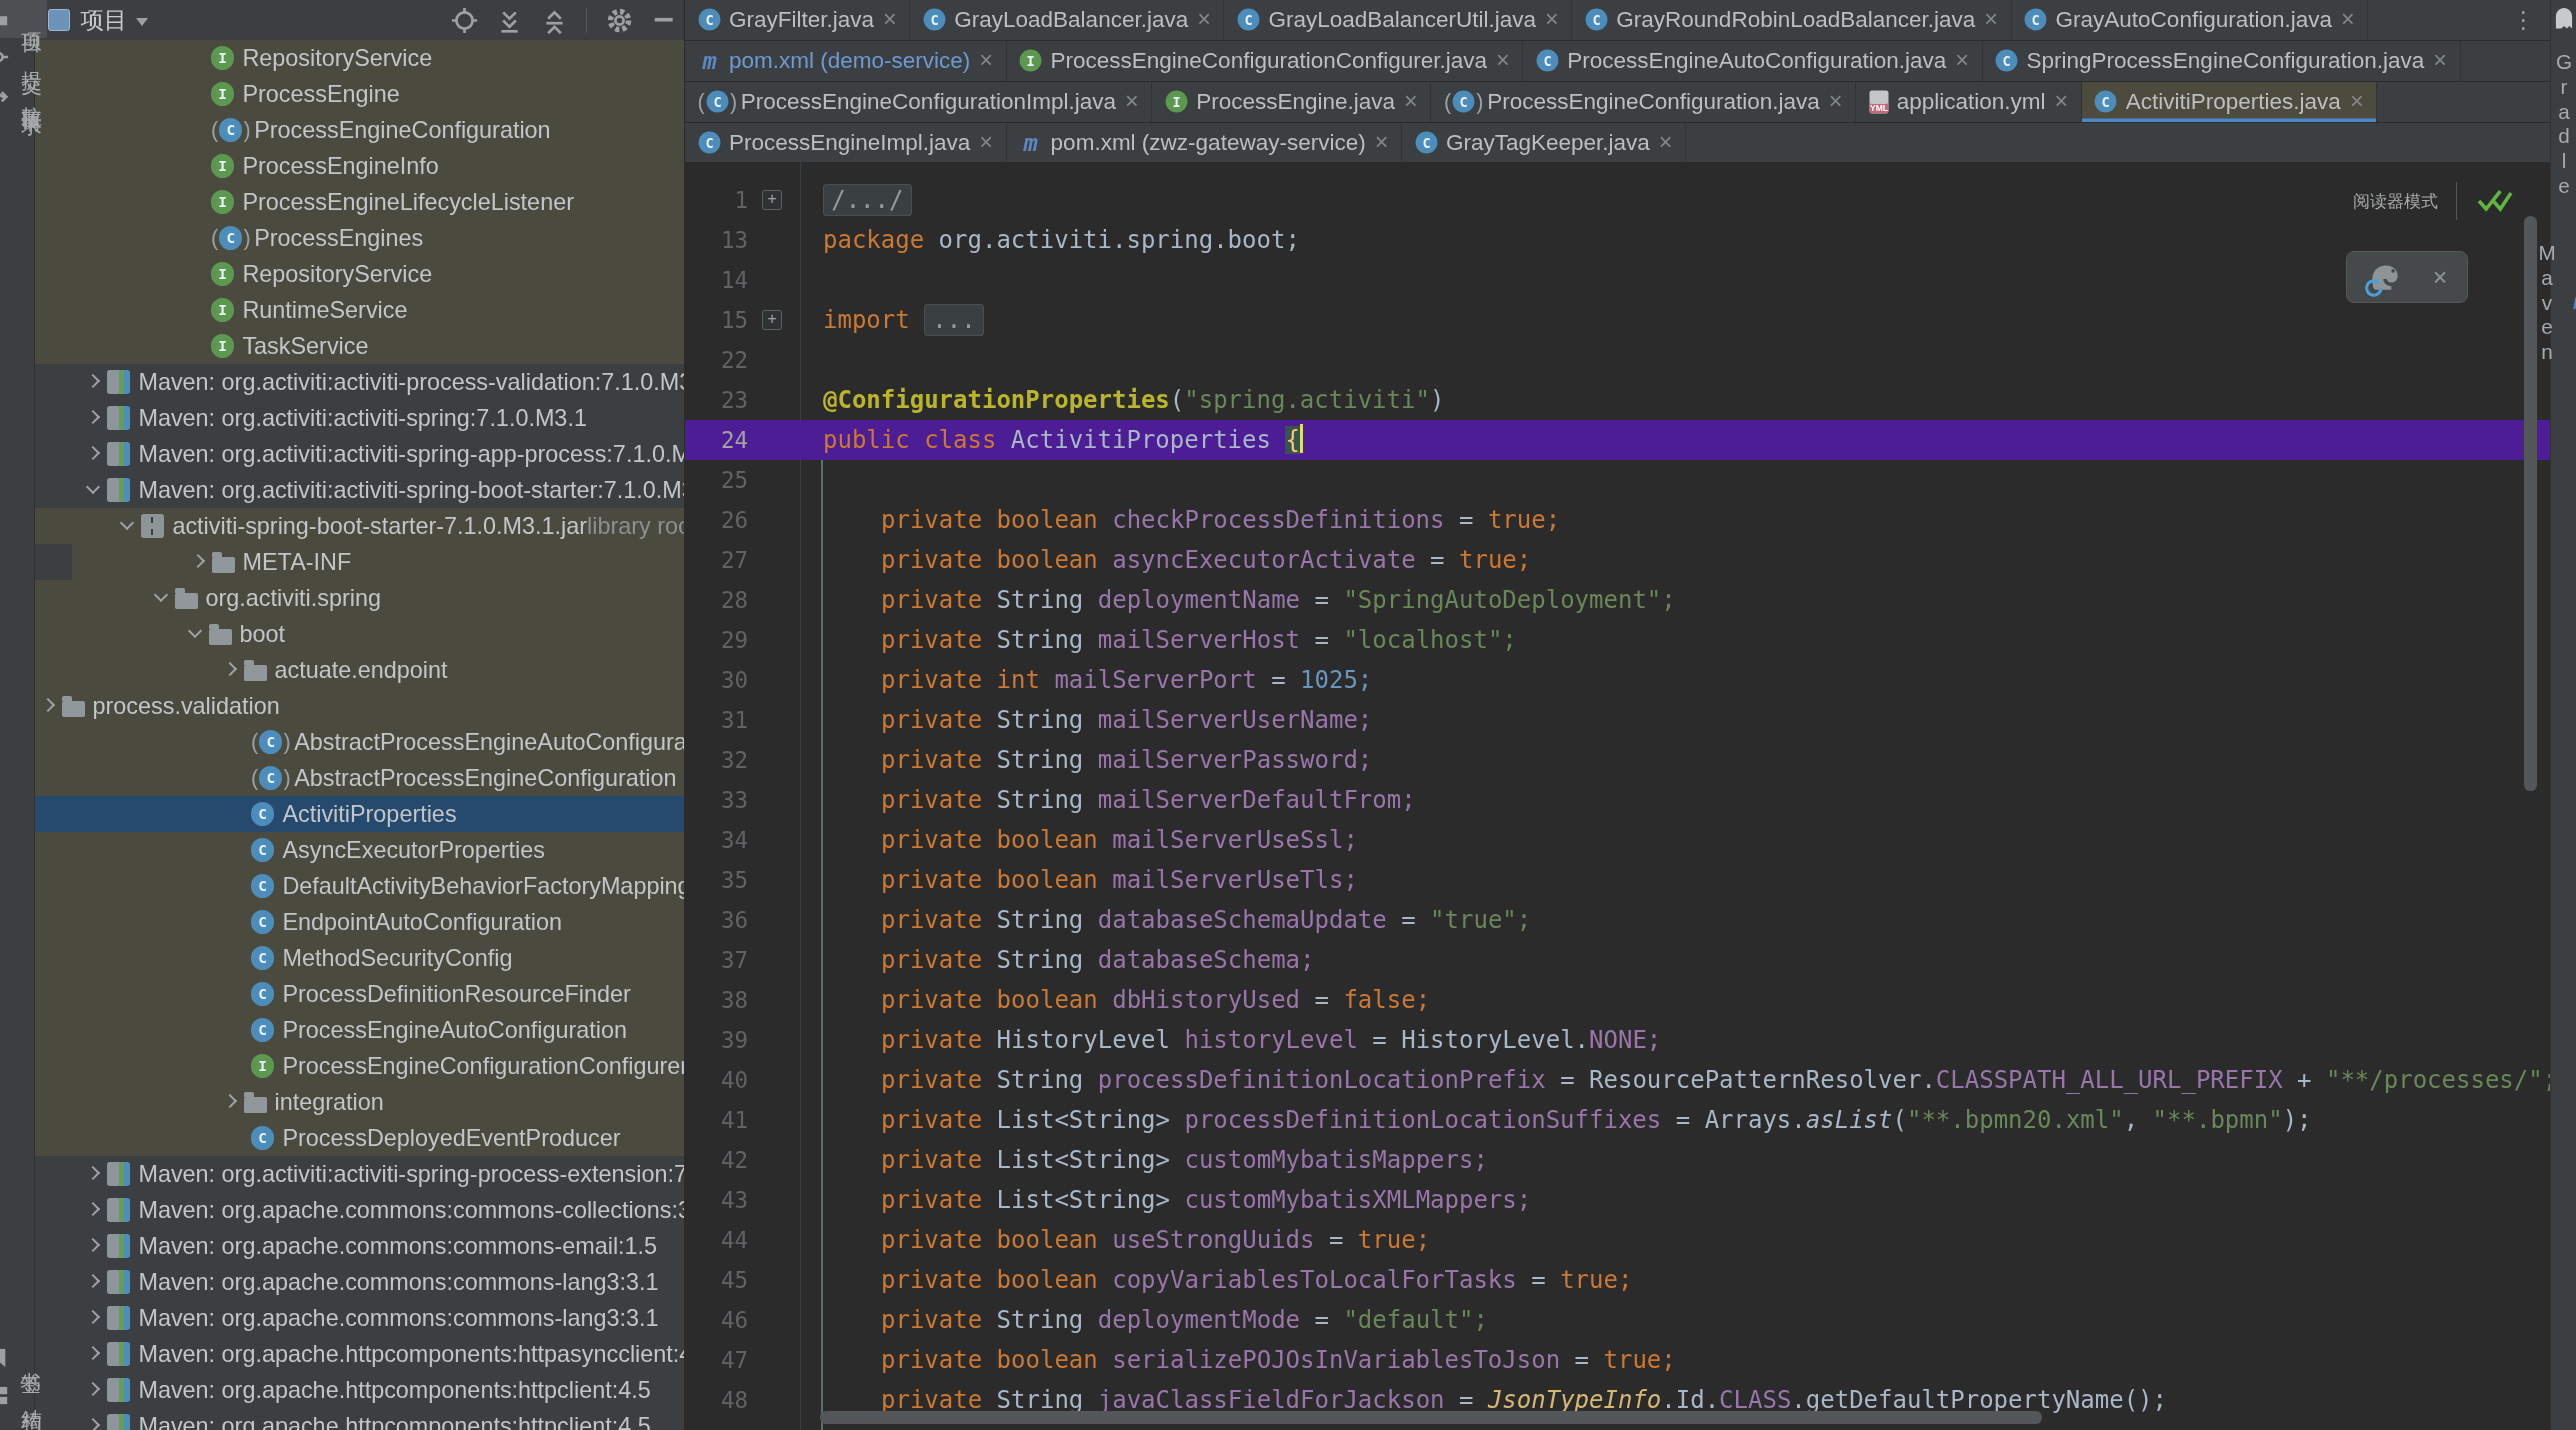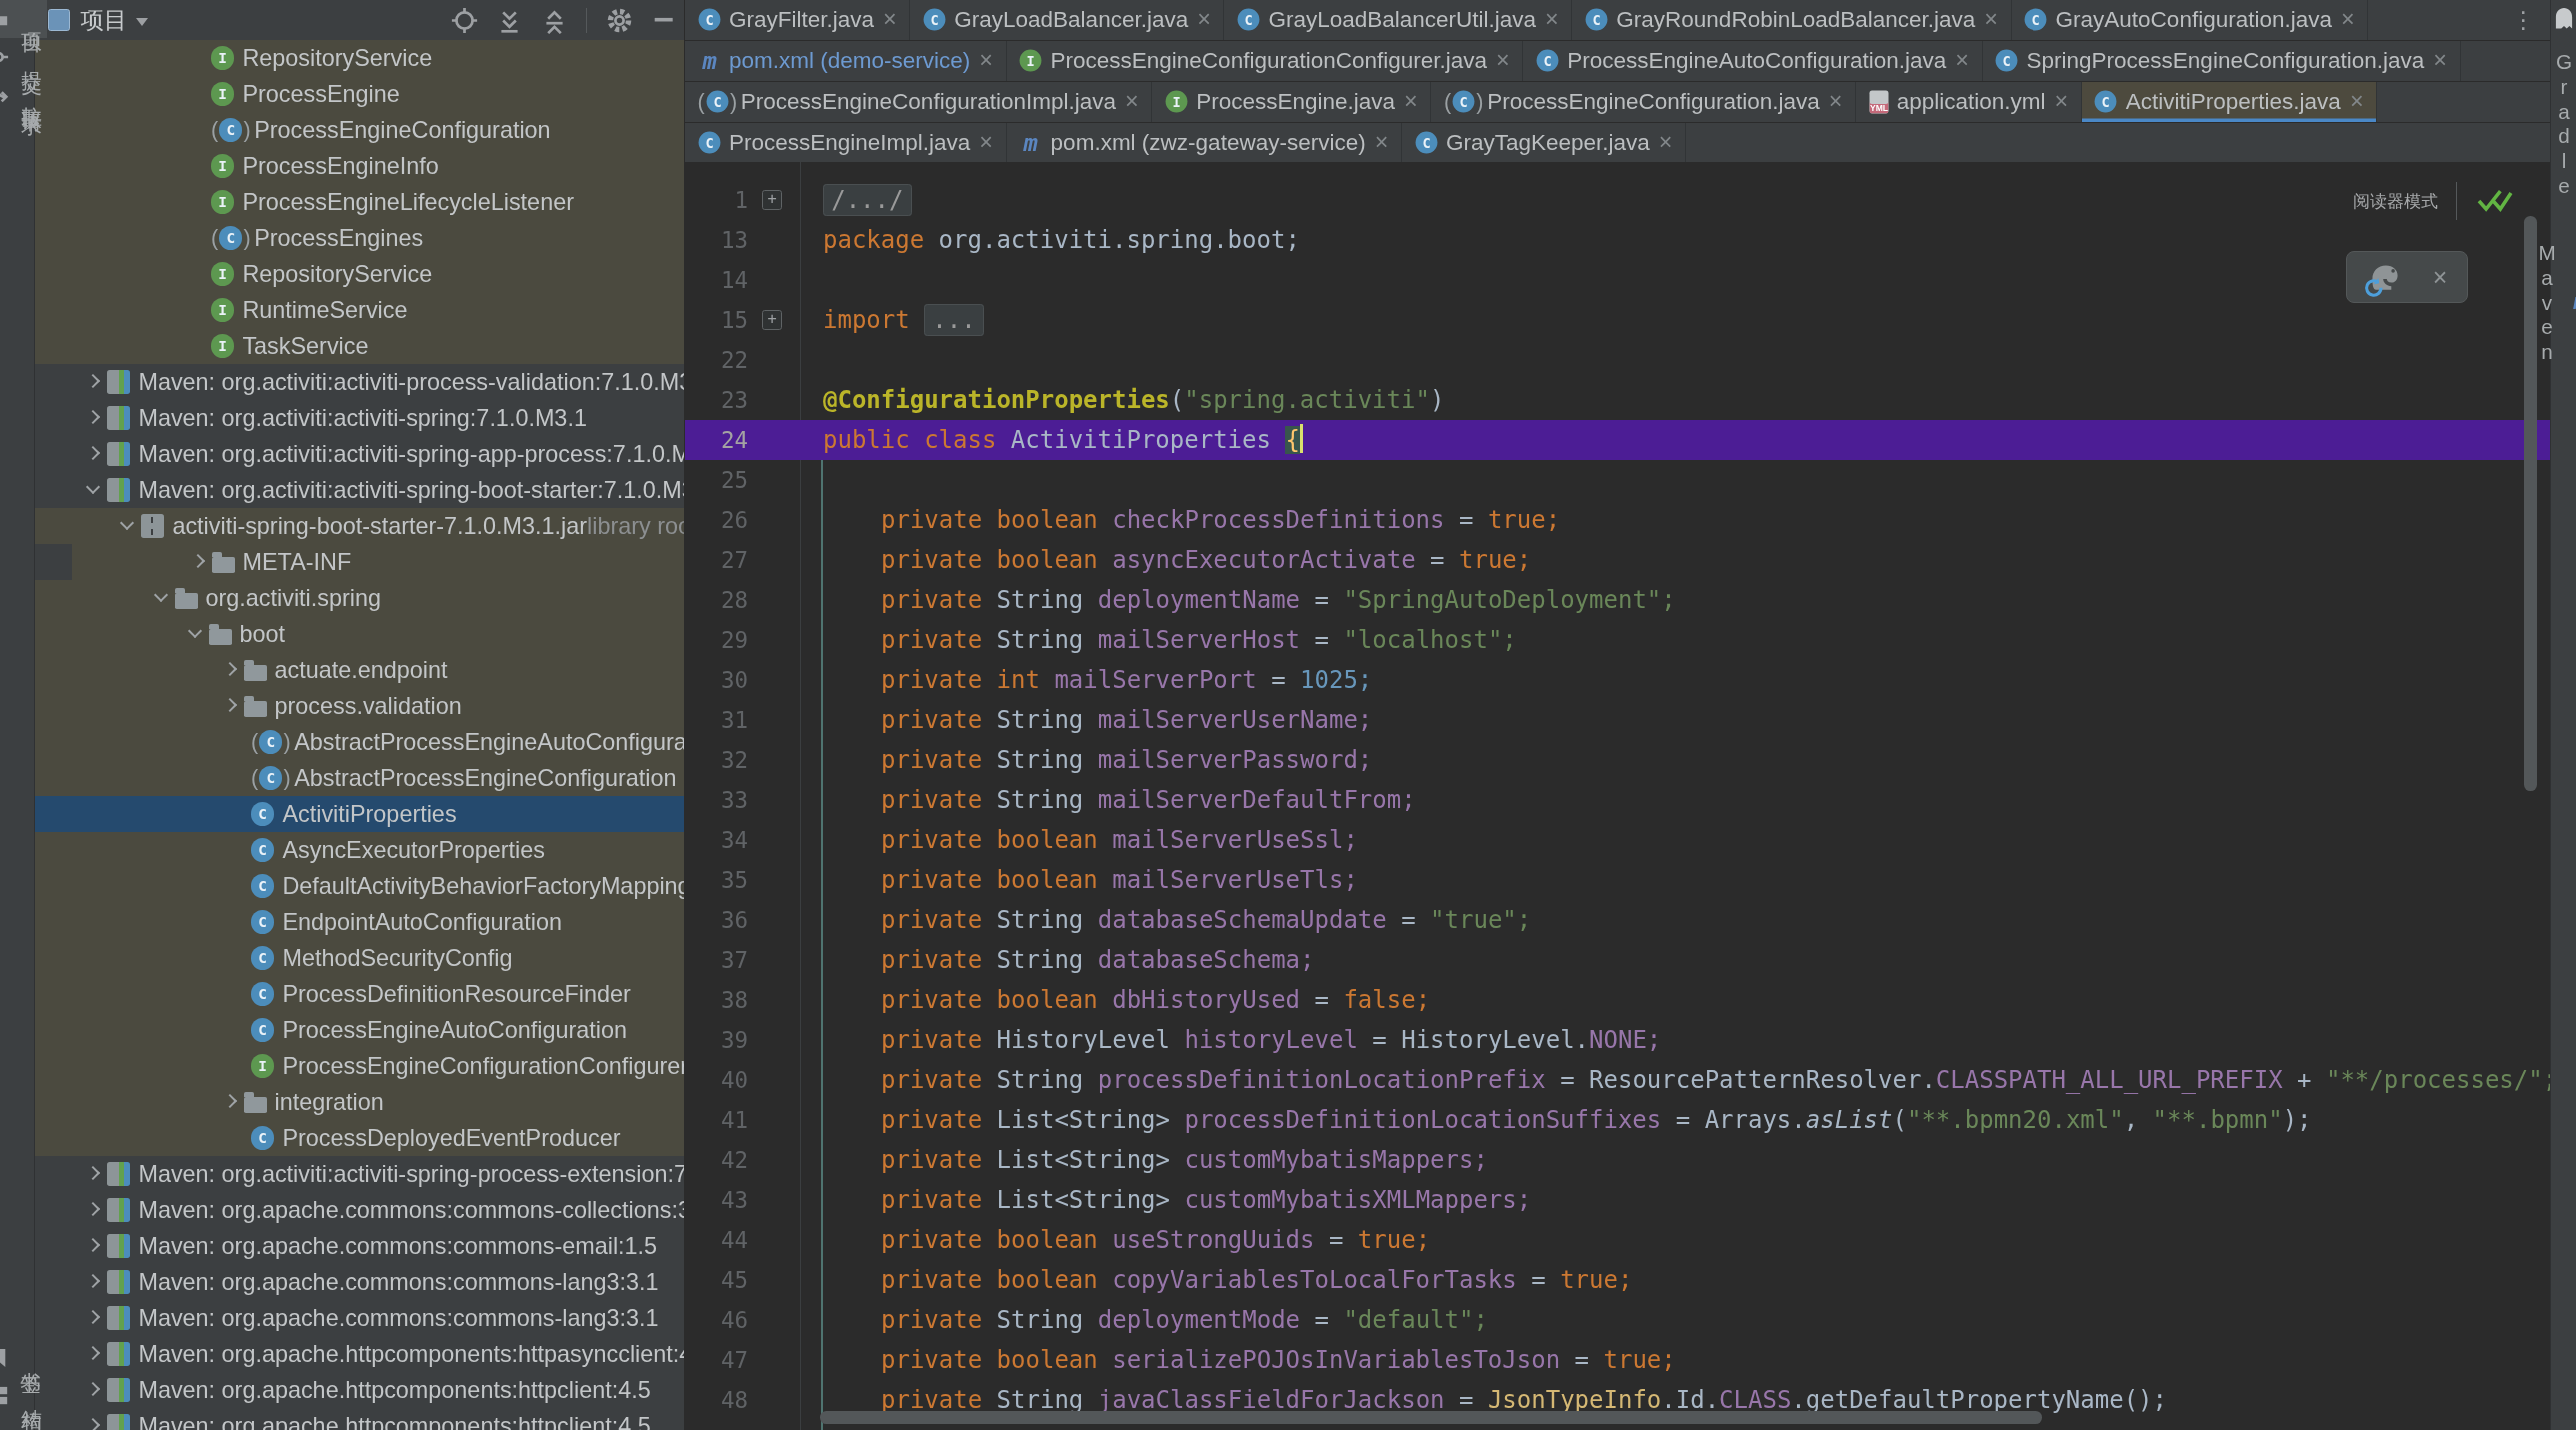--- a/index.html
+++ b/index.html
@@ -67,21 +67,21 @@
   .cline.cur{background:#4c1d95;}
   .lnum{position:absolute;left:0;width:63px;text-align:right;color:#606366;font-size:22.5px;
         font-family:"DejaVu Sans Mono",monospace;}
   .cline.cur .lnum{color:#a4a3a3;}
   .fmark{position:absolute;left:77px;top:10px;width:18px;height:18px;border:0.9px solid #5f6365;border-radius:2.7px;
          color:#9da0a3;font-size:15.3px;line-height:16px;text-align:center;background:#2f3233;}
   .codetxt{position:absolute;left:138px;}
   .codetxt.ind{left:196px;}
   .tk-k{color:#cc7832;}  .tk-t{color:#a9b7c6;}  .tk-f{color:#9876aa;}
   .tk-s{color:#6a8759;}  .tk-n{color:#6897bb;}  .tk-a{color:#bbb529;font-weight:bold;}
-  .tk-c{color:#9876aa;}       .tk-y{color:#d5b874;}
+  .tk-c{color:#9876aa;}       .tk-y{color:#d5b874;font-style:italic;}
   .tk-im{color:#a9b7c6;font-style:italic;}
   .tk-fd{color:#9a9a9a;background:#3a3f41;border:0.9px solid #4a4f51;border-radius:3.6px;padding:0.9px 7.2px;}
   .tk-br{color:#ffc66d;background:#38554d;}
   .caret{display:inline-block;width:2.7px;height:29px;background:#d9e06d;vertical-align:-5.4px;}
   .readerbar{position:absolute;top:20px;right:36px;display:flex;align-items:center;gap:18px;}
   .readerbar .rlabel{font-size:17px;color:#a7a9ab;}
   .readerbar .vsep{width:0.9px;height:38px;background:#55595b;}
   .gwidget{position:absolute;left:1661px;top:89px;width:106px;height:50px;background:#45494a;border:0.9px solid #545859;
            border-radius:8px;display:flex;align-items:center;justify-content:space-around;padding:0 7.2px;}
   .gwidget .gx{color:#8f9496;font-size:25px;}
@@ -242,21 +242,21 @@
         <div class="trow bg-y" style="padding-left: 147px;">
           <span class="arr open"></span>
           <span class="fic"></span>
           <span>boot</span>
         </div>
         <div class="trow bg-y" style="padding-left: 182px;">
           <span class="arr"></span>
           <span class="fic"></span>
           <span>actuate.endpoint</span>
         </div>
-        <div class="trow bg-y" style="padding-left: 182px;">
+        <div class="trow bg-y" style="">
           <span class="arr"></span>
           <span class="fic"></span>
           <span>process.validation</span>
         </div>
         <div class="trow bg-y" style="padding-left: 216px;">
           <span class="pwr">(<span class="tic cc">C</span>)</span>
           <span>AbstractProcessEngineAutoConfiguration</span>
         </div>
         <div class="trow bg-y" style="padding-left: 216px;">
           <span class="pwr">(<span class="tic cc">C</span>)</span>

